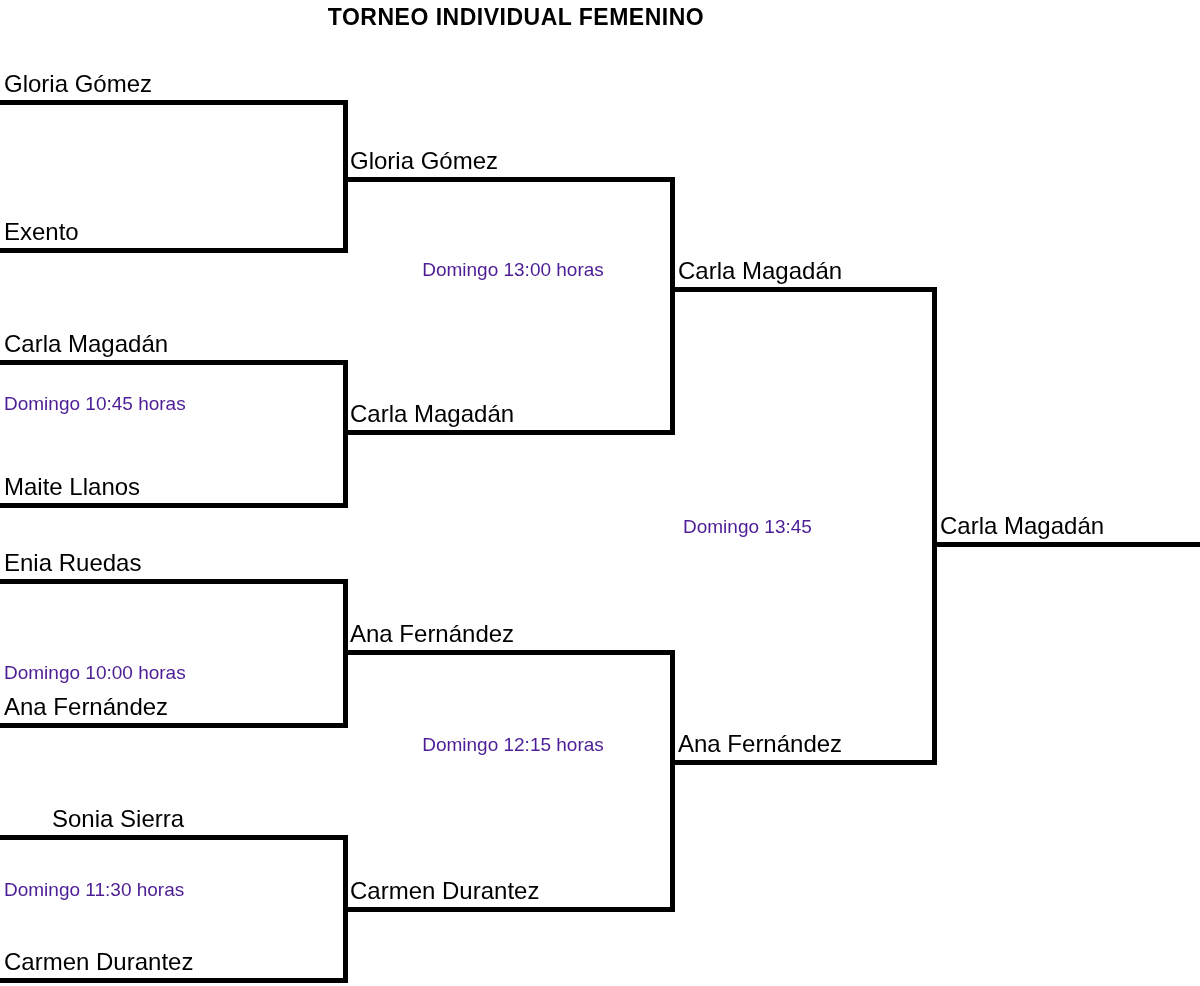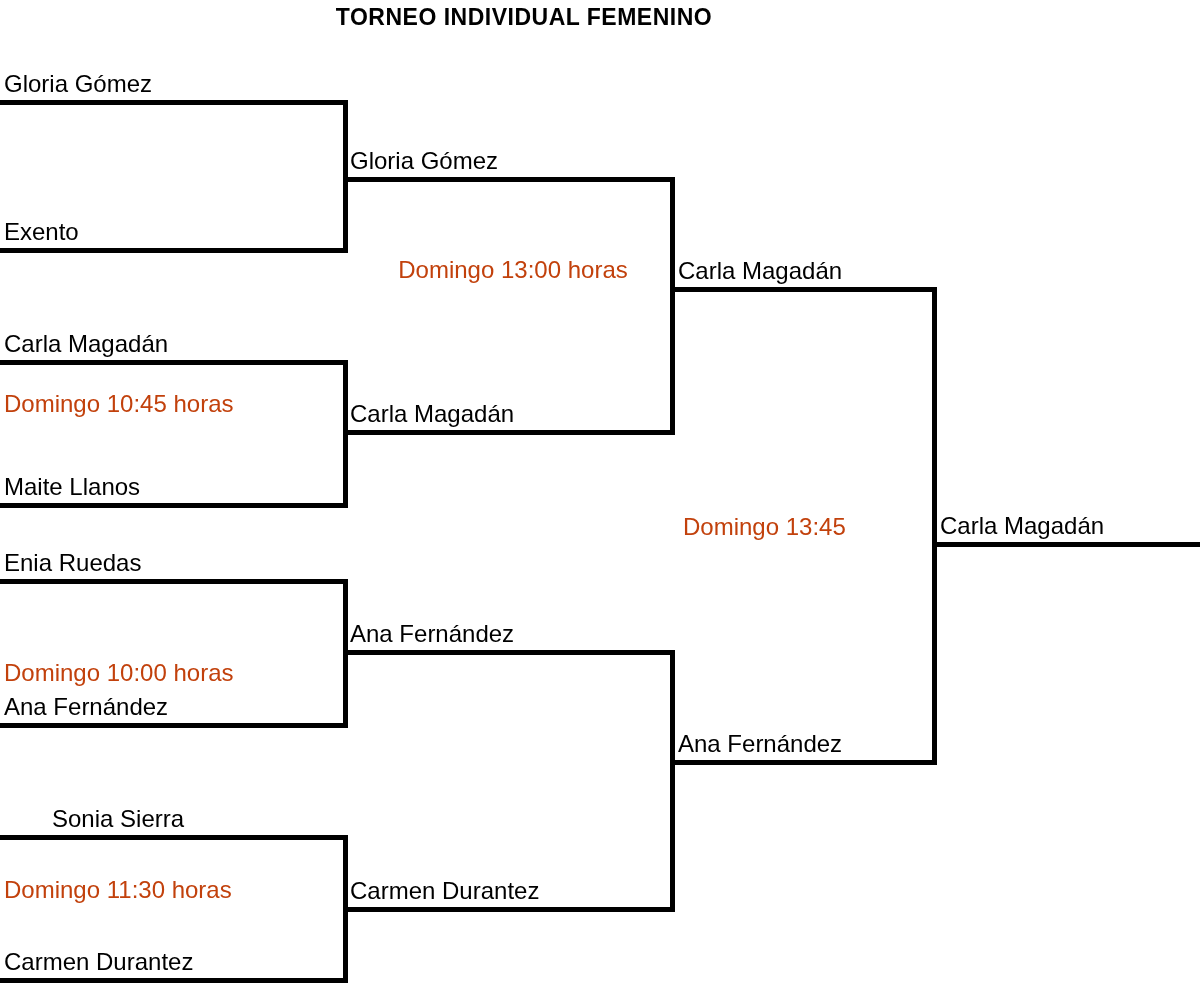--- a/index.html
+++ b/index.html
@@ -10,21 +10,21 @@
   #bracket {
     position: relative;
     width: 1200px;
     height: 986px;
     background: #ffffff;
     font-family: "Liberation Sans", sans-serif;
     overflow: hidden;
   }
   .title {
     position: absolute;
-    left: 12px;
+    left: 4px;
     top: 4px;
     width: 1024px;
     text-align: center;
     font-size: 23px;
     font-weight: bold;
     color: #000000;
     letter-spacing: 0.5px;
   }
   .hline {
     position: absolute;
@@ -38,23 +38,23 @@
   }
   .name {
     position: absolute;
     font-size: 24px;
     line-height: 32px;
     color: #000000;
     white-space: nowrap;
   }
   .time {
     position: absolute;
-    font-size: 24px;
+    font-size: 19px;
     line-height: 32px;
-    color: #c2410c;
+    color: #4c1d95;
     white-space: nowrap;
   }
   .time.centered {
     text-align: center;
     white-space: nowrap;
   }
 
   
   .l-m1-top    { left: 0;     top: 100px; width: 348px; }
   .l-m1-bot    { left: 0;     top: 248px; width: 348px; }
@@ -158,20 +158,21 @@
   <div class="time t-m2">Domingo 10:45 horas</div>
   <div class="time t-m3">Domingo 10:00 horas</div>
   <div class="time t-m4">Domingo 11:30 horas</div>
 
   <div class="name n-sf1-top">Gloria Gómez</div>
   <div class="name n-sf1-bot">Carla Magadán</div>
   <div class="name n-sf2-top">Ana Fernández</div>
   <div class="name n-sf2-bot">Carmen Durantez</div>
 
   <div class="time centered t-sf1">Domingo 13:00 horas</div>
+  <div class="time centered t-sf2">Domingo 12:15 horas</div>
 
   <div class="name n-fin-top">Carla Magadán</div>
   <div class="name n-fin-bot">Ana Fernández</div>
 
   <div class="time t-fin">Domingo 13:45</div>
   <div class="name n-champ">Carla Magadán</div>
 
 </div>
 
 </body></html>

